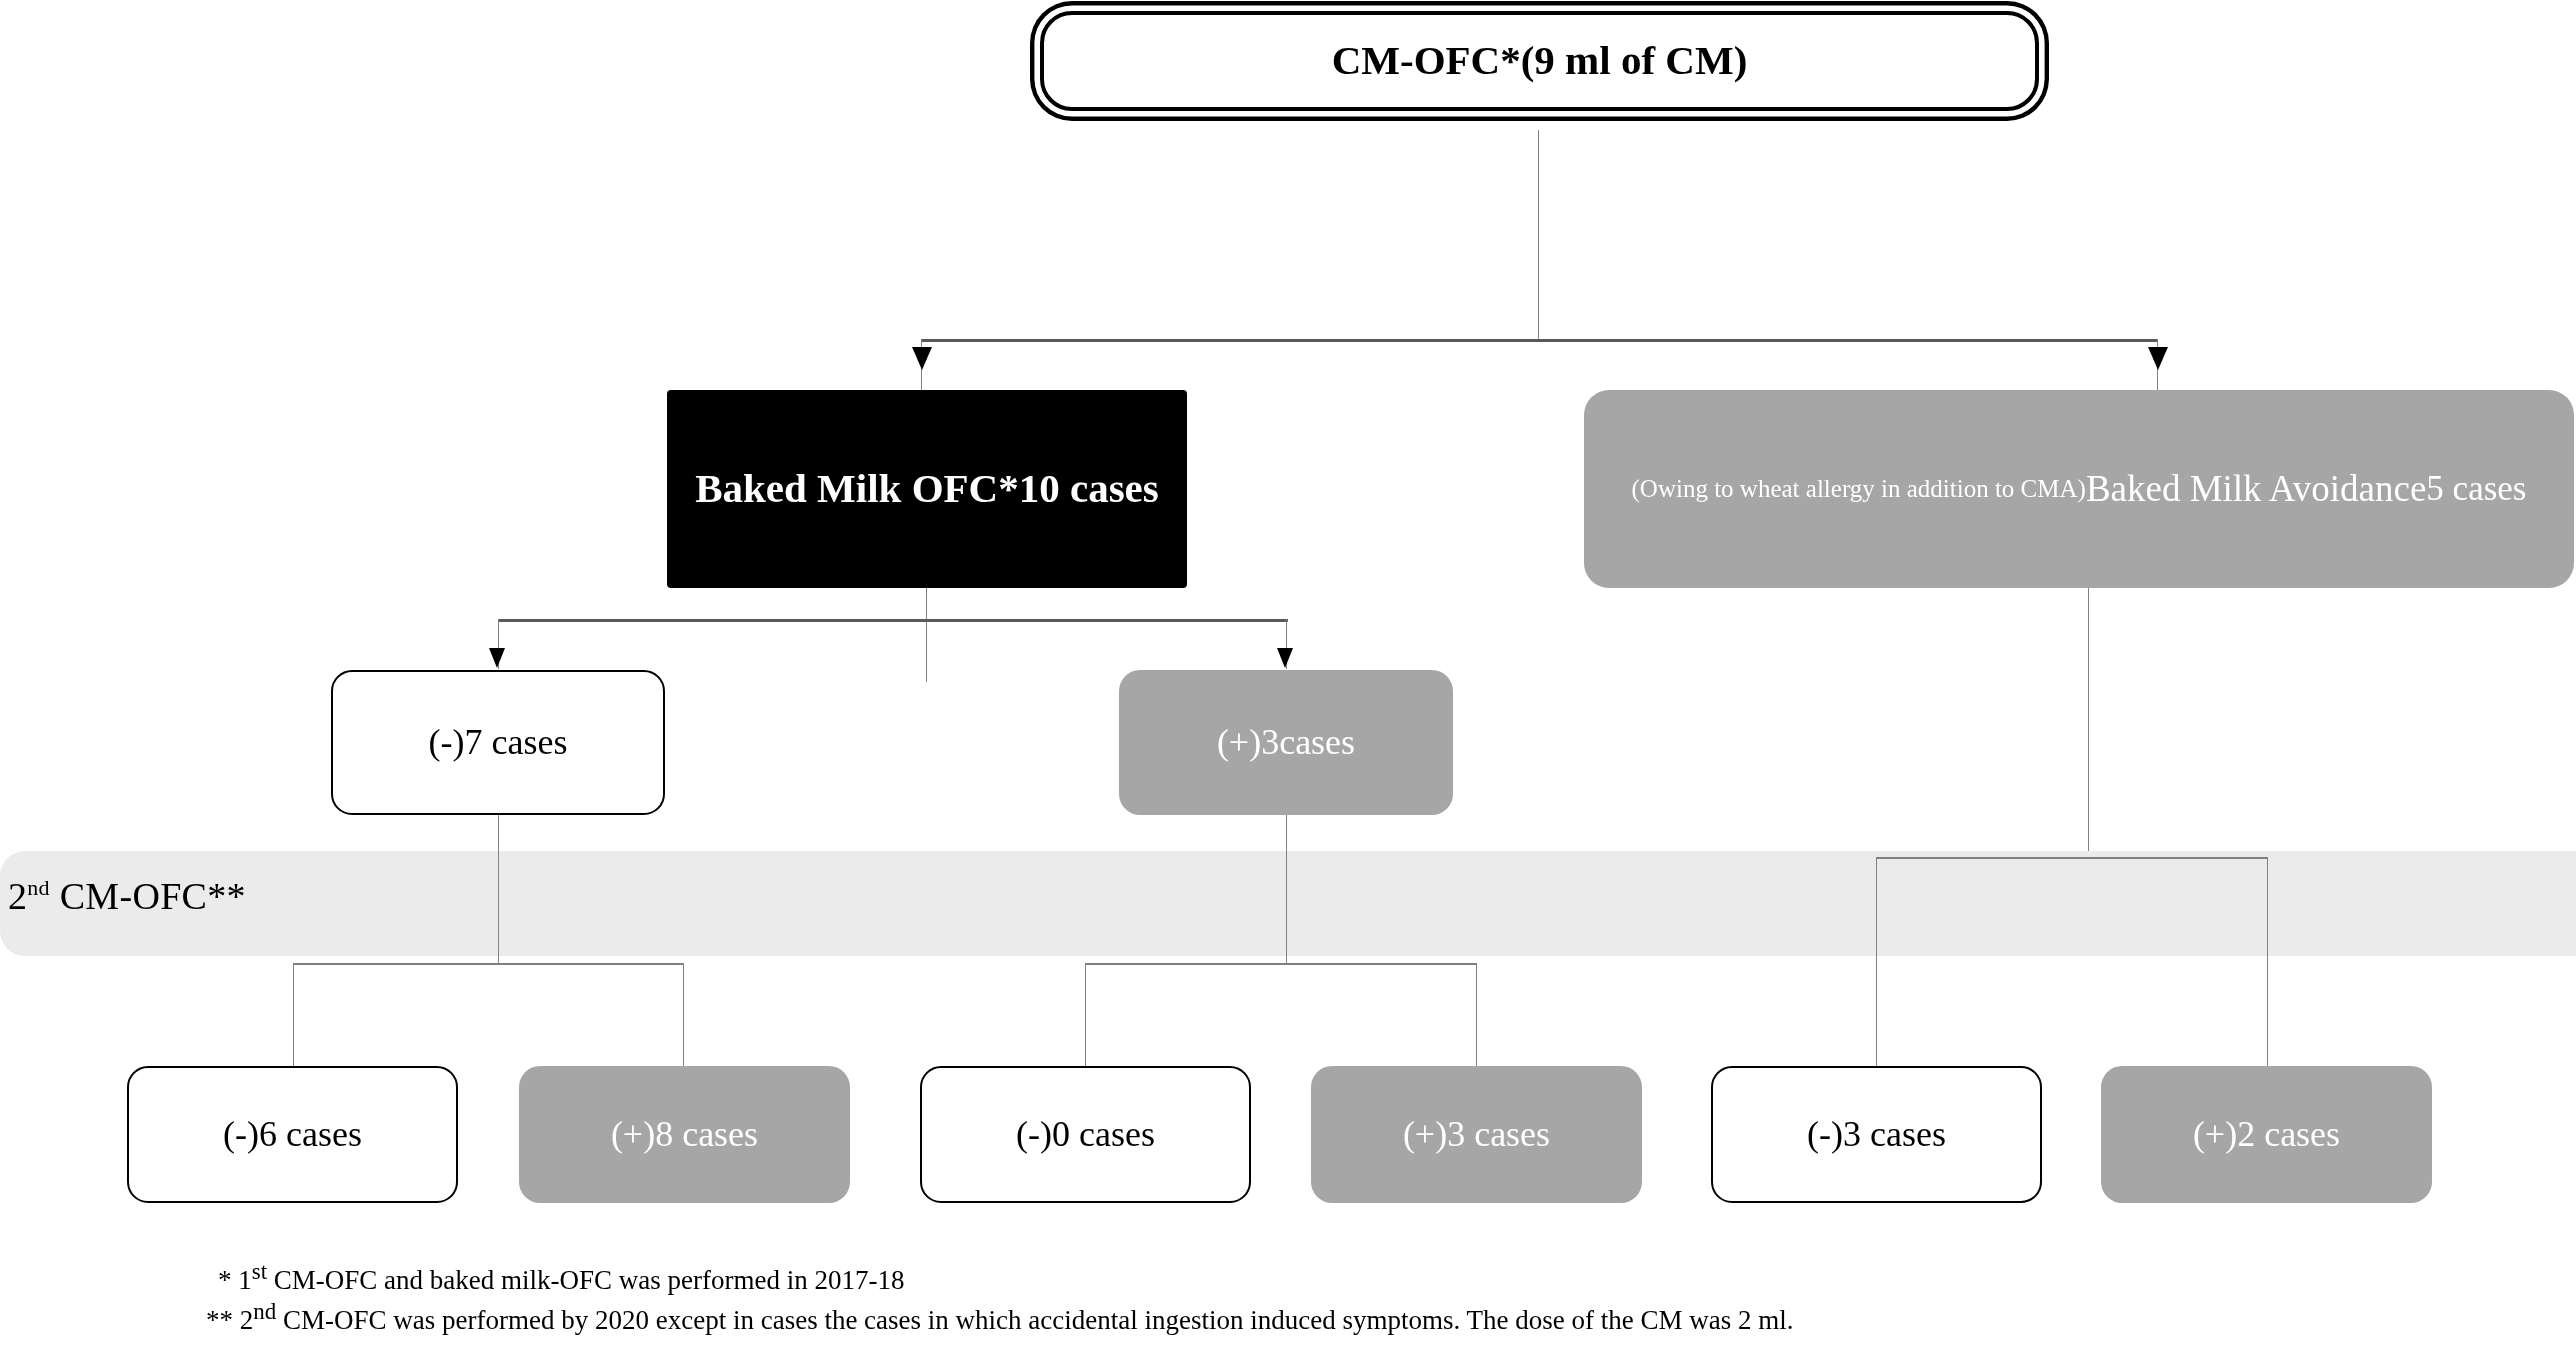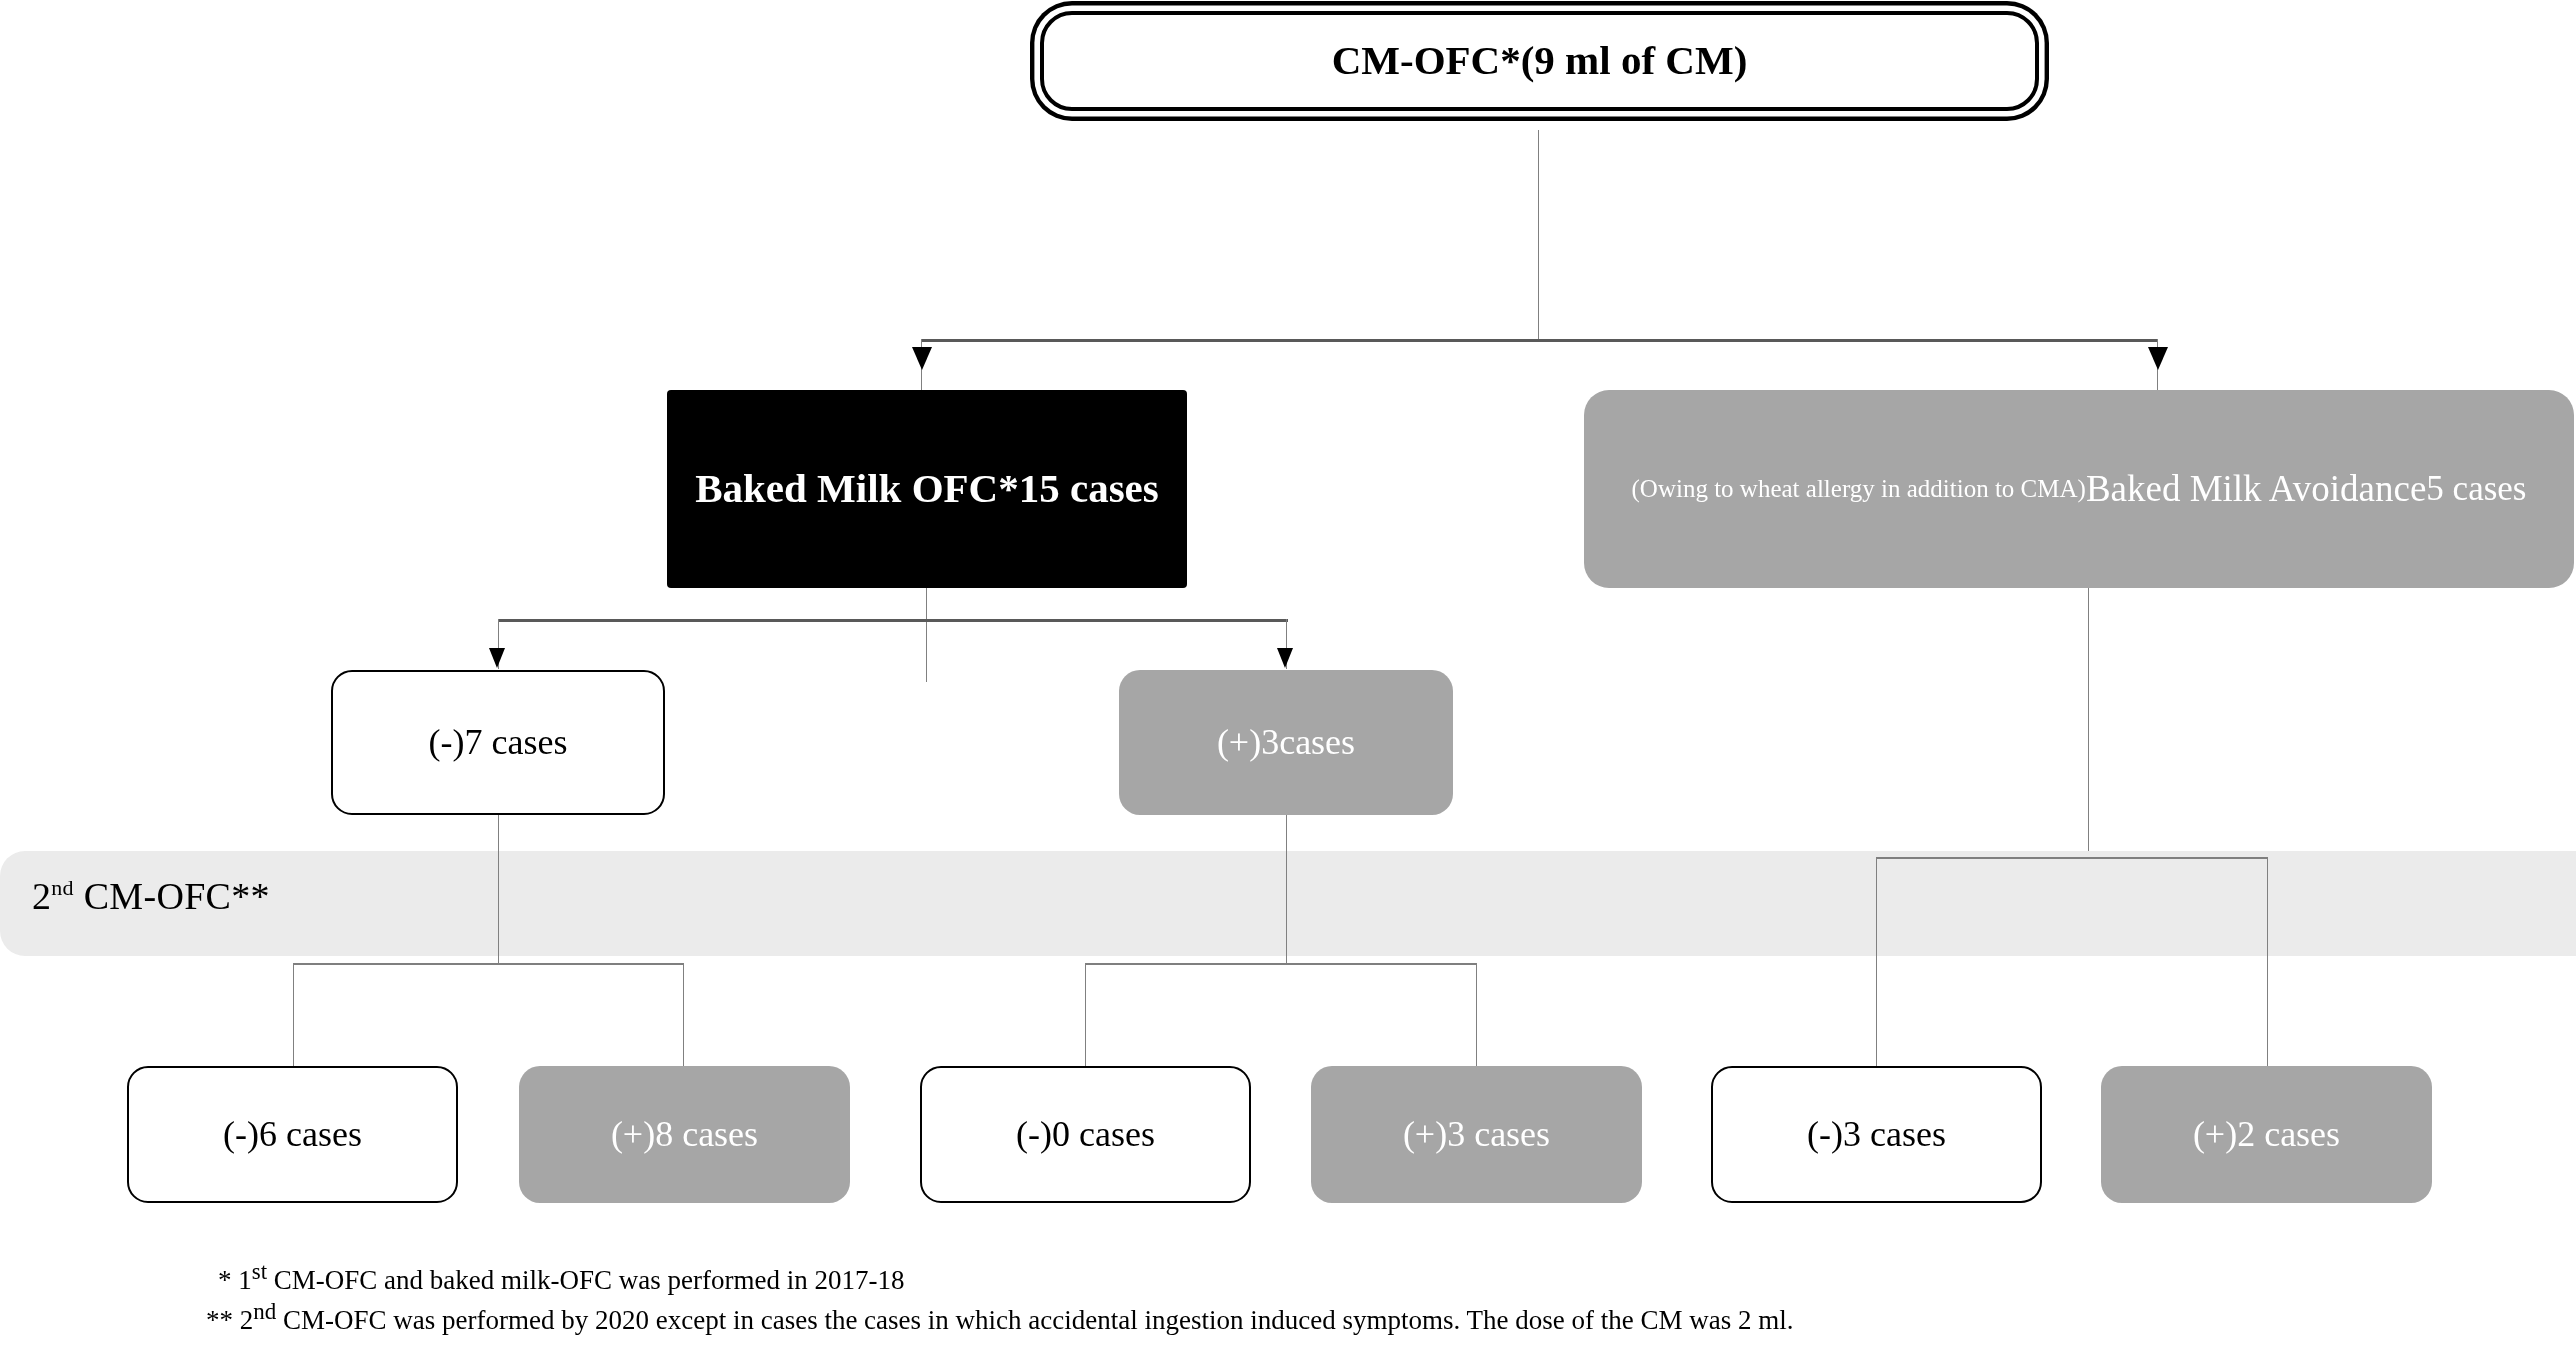--- a/index.html
+++ b/index.html
@@ -64,21 +64,21 @@
 
   <div class="ln-v thin" style="left:1538px;top:130px;height:210px;"></div>
   <div class="ln-h" style="left:922px;top:339px;width:1236px;"></div>
   <div class="ln-v thin" style="left:921px;top:339px;height:71px;"></div>
   <div class="ln-v thin" style="left:2157px;top:339px;height:71px;"></div>
   <div class="arrow" style="left:912px;top:347px;"></div>
   <div class="arrow" style="left:2148px;top:347px;"></div>
 
   <div class="box box-dark" style="left:667px;top:390px;width:520px;height:198px;">
     <span class="t">Baked Milk OFC*</span>
-    <span class="t">15 cases</span>
+    <span class="t">10 cases</span>
   </div>
 
   <div class="box box-gray" style="left:1584px;top:390px;width:990px;height:198px;">
     <span class="t t2">(Owing to wheat allergy in addition to CMA)</span>
     <span class="t t1">Baked Milk Avoidance</span>
     <span class="t t3">5 cases</span>
   </div>
 
   <div class="ln-v thin" style="left:926px;top:588px;height:94px;"></div>
   <div class="ln-h" style="left:499px;top:619px;width:789px;"></div>
@@ -93,21 +93,21 @@
     <span class="t sign">(-)</span>
     <span class="t cnt">7 cases</span>
   </div>
 
   <div class="box box-grayleaf" style="left:1119px;top:670px;width:334px;height:145px;">
     <span class="t sign">(+)</span>
     <span class="t cnt">3cases</span>
   </div>
 
   <div class="band" style="left:0px;top:851px;width:2576px;height:105px;"></div>
-  <div class="band-label" style="left:32px;top:874px;">
+  <div class="band-label" style="left:8px;top:874px;">
     <span>2</span><sup>nd</sup><span> CM-OFC**</span>
   </div>
 
   <div class="ln-v thin" style="left:498px;top:815px;height:149px;"></div>
   <div class="ln-v thin" style="left:1286px;top:815px;height:149px;"></div>
 
   <div class="ln-h thin" style="left:293px;top:963px;width:391px;"></div>
   <div class="ln-v thin" style="left:293px;top:963px;height:105px;"></div>
   <div class="ln-v thin" style="left:683px;top:963px;height:105px;"></div>
 

